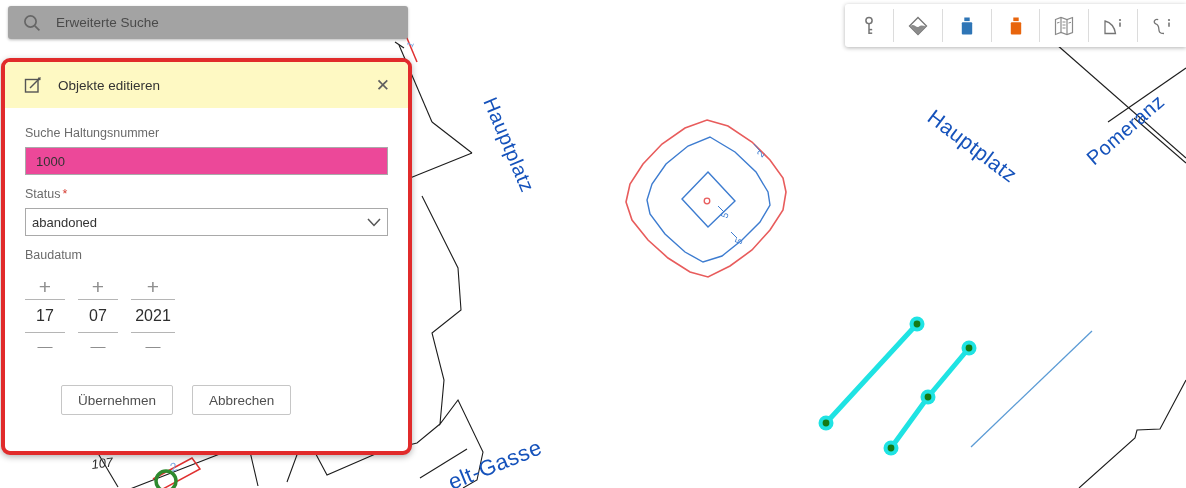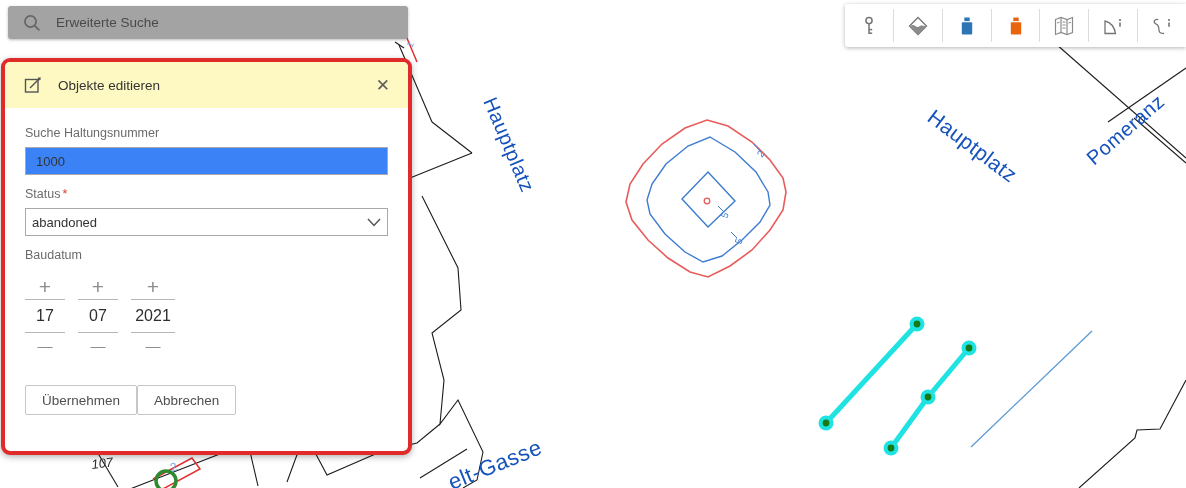--- a/index.html
+++ b/index.html
@@ -32,35 +32,35 @@
            box-shadow:0 2px 6px rgba(0,0,0,.3); display:flex; flex-direction:column; }
   .panel-header { height:46px; background:#fef9c3; border-radius:5px 5px 0 0;
                   display:flex; align-items:center; padding:0 18px; flex:0 0 auto; }
   .panel-title { font-size:13.5px; color:#333; margin-left:15px; }
   .close-btn { margin-left:auto; font-size:17px; color:#5f5f5f; cursor:pointer;
                line-height:1; font-weight:300; }
   .panel-body { padding:12px 20px 0 20px; flex:1 1 auto; }
   .field-label { font-size:12.5px; color:#6b6b6b; margin:12px 0 7px 0; }
   .field-label:first-child { margin-top:6px; }
   .req { color:#d43a2f; margin-left:2px; }
-  .text-input { width:100%; height:28px; border:1px solid #a9a9a9; background:#3b82f6;
+  .text-input { width:100%; height:28px; border:1px solid #a9a9a9; background:#ec4899;
                 font-size:13px; color:#333; padding:0 10px;
                 font-family:"Liberation Sans",sans-serif; }
   .select-box { width:100%; height:28px; border:1px solid #a9a9a9; background:#fff;
                 display:flex; align-items:center; padding:0 6px; cursor:pointer; }
   .select-value { font-size:13px; color:#333; flex:1; }
   .stepper-row { display:flex; gap:13px; margin-top:12px; }
   .stepper { width:40px; text-align:center; }
   .stepper.year { width:44px; }
   .step-btn { color:#8f8f8f; font-size:21px; font-weight:300; height:25px;
               line-height:25px; cursor:pointer; user-select:none; }
   .step-line { border-top:1px solid #b5b5b5; }
   .step-value { font-size:16px; color:#2e2e2e; padding:7px 0; }
   .step-btn.minus { font-size:15px; }
-  .button-row { display:flex; margin-top:27px; }
+  .button-row { display:flex; gap:19px; margin-top:27px;margin-left:36px; }
   .btn { height:30px; padding:0 16px; background:#fff; border:1px solid #c6c6c6;
          border-radius:2px; font-size:13.5px; color:#4f4f4f; cursor:pointer;
          font-family:"Liberation Sans",sans-serif; }
 </style>
 </head>
 <body>
 
 <div class="stage">
 
   <svg class="map" viewBox="0 0 1186 488">

